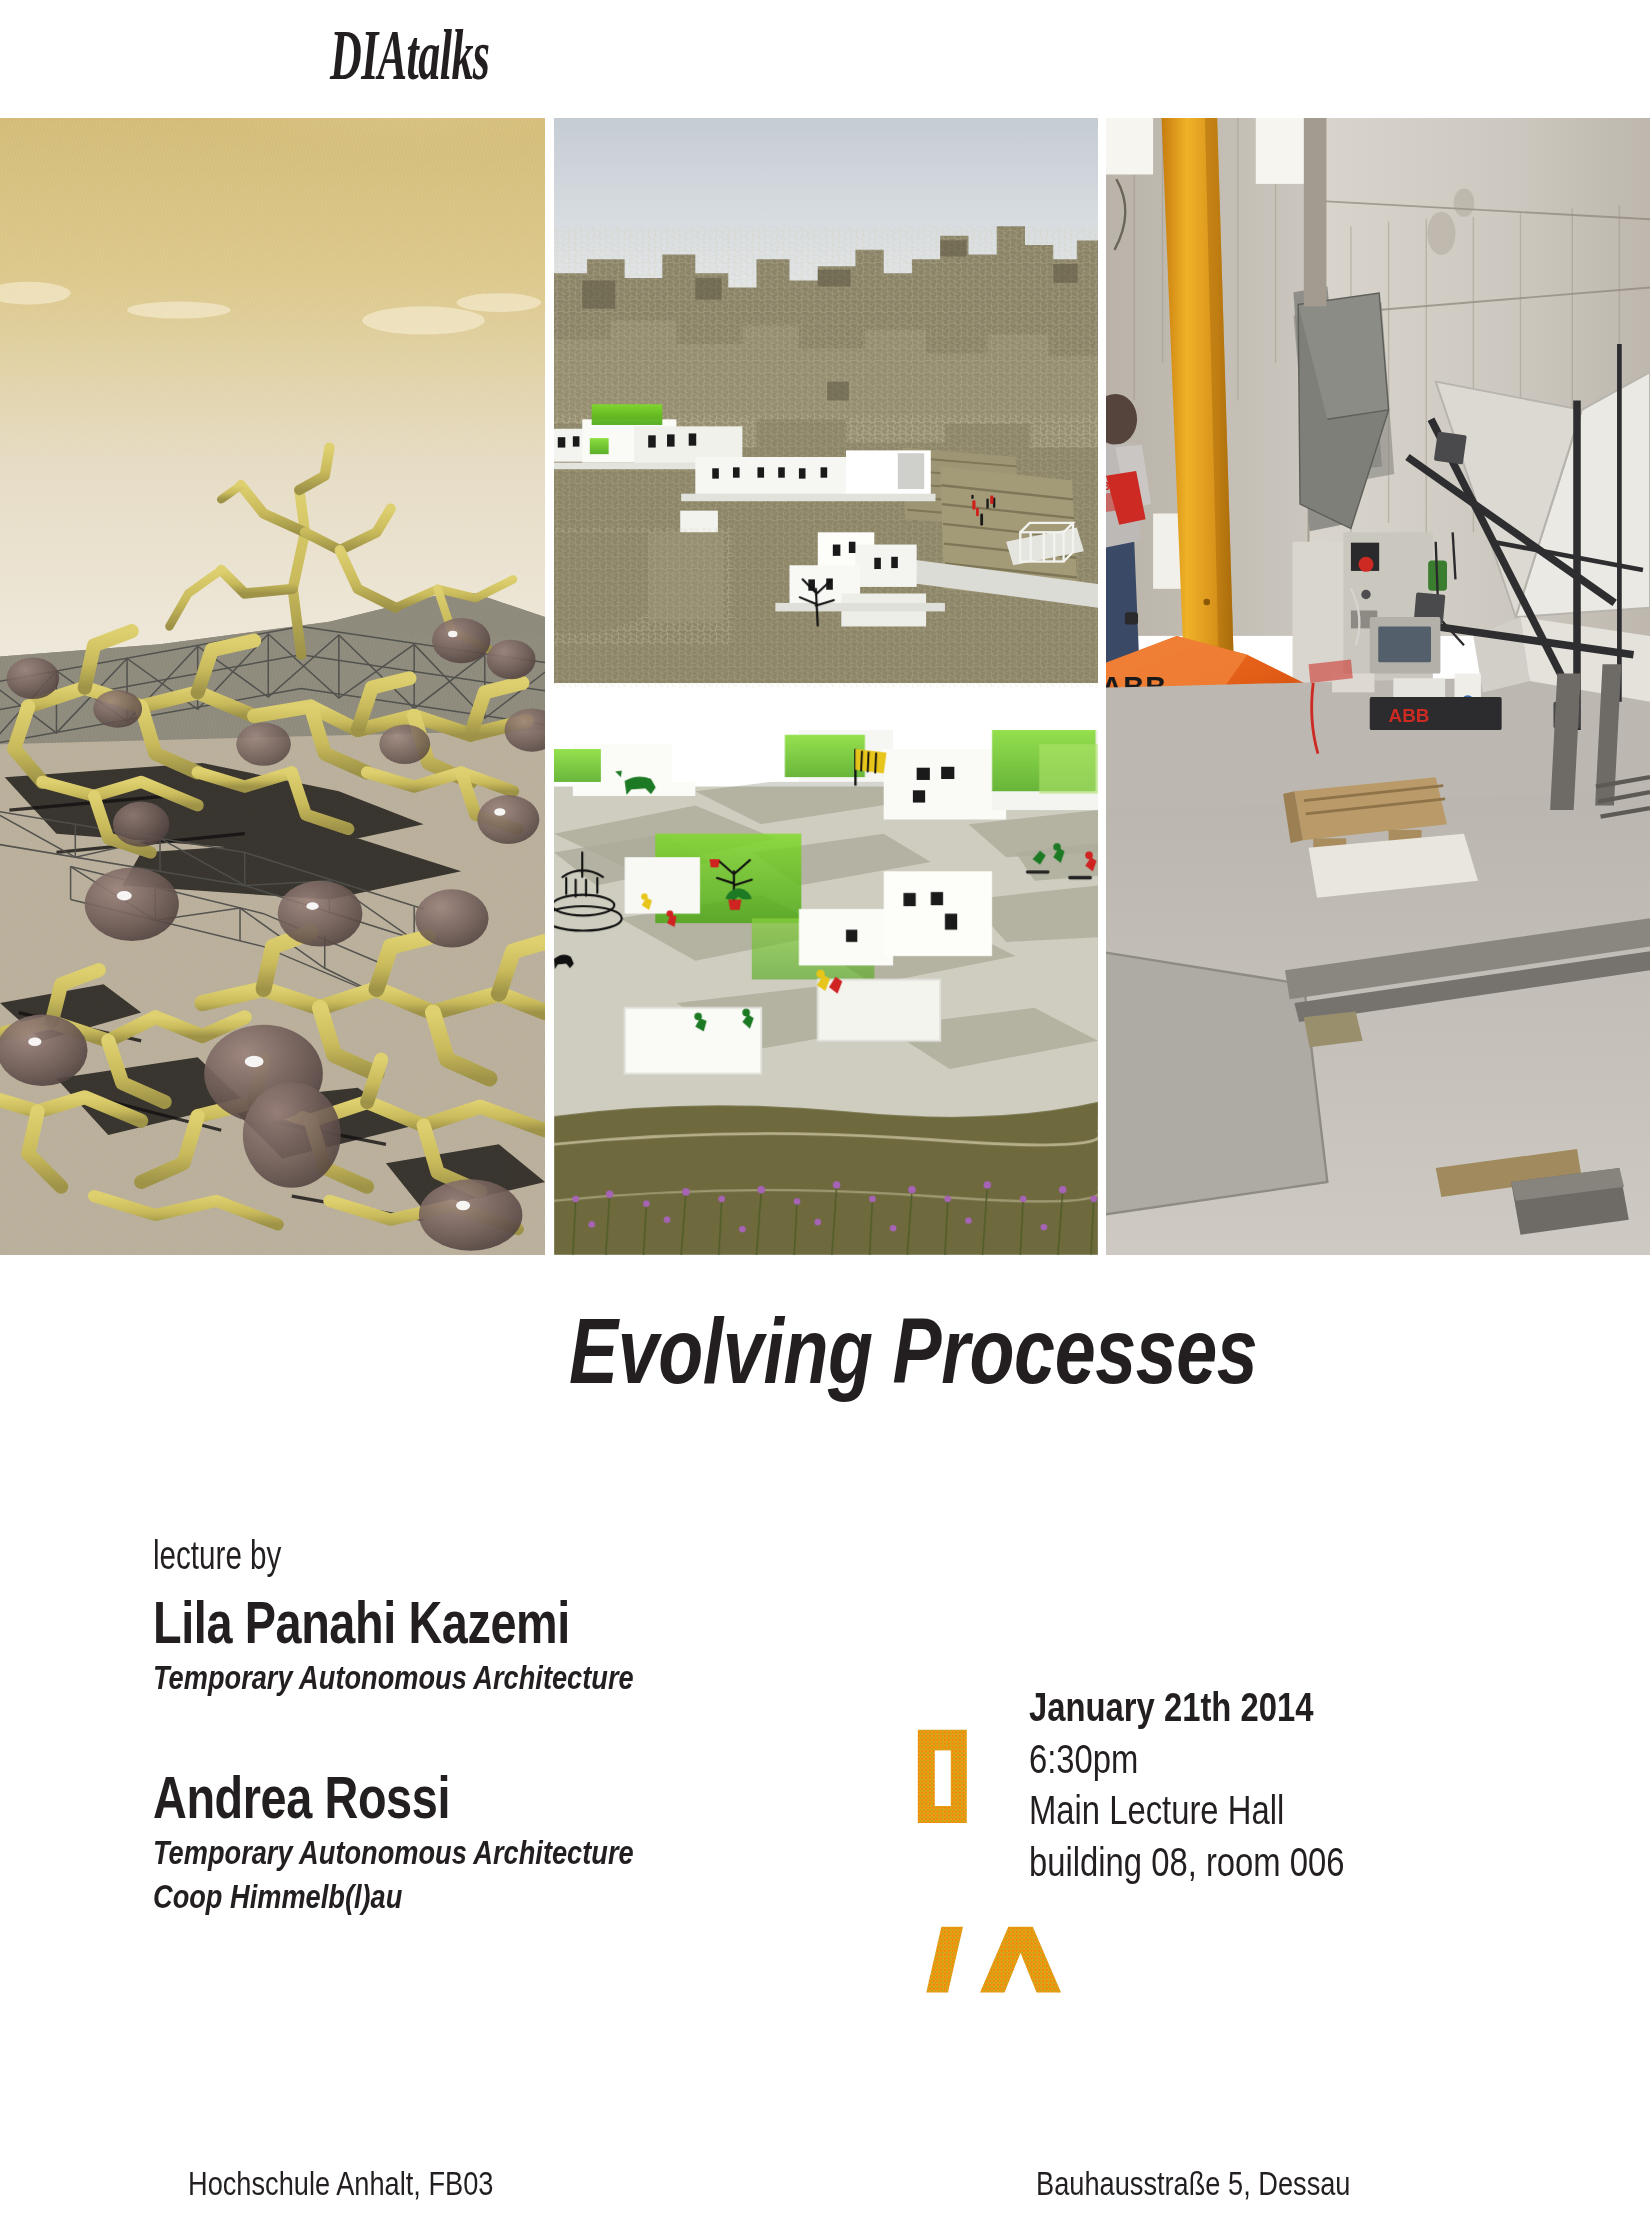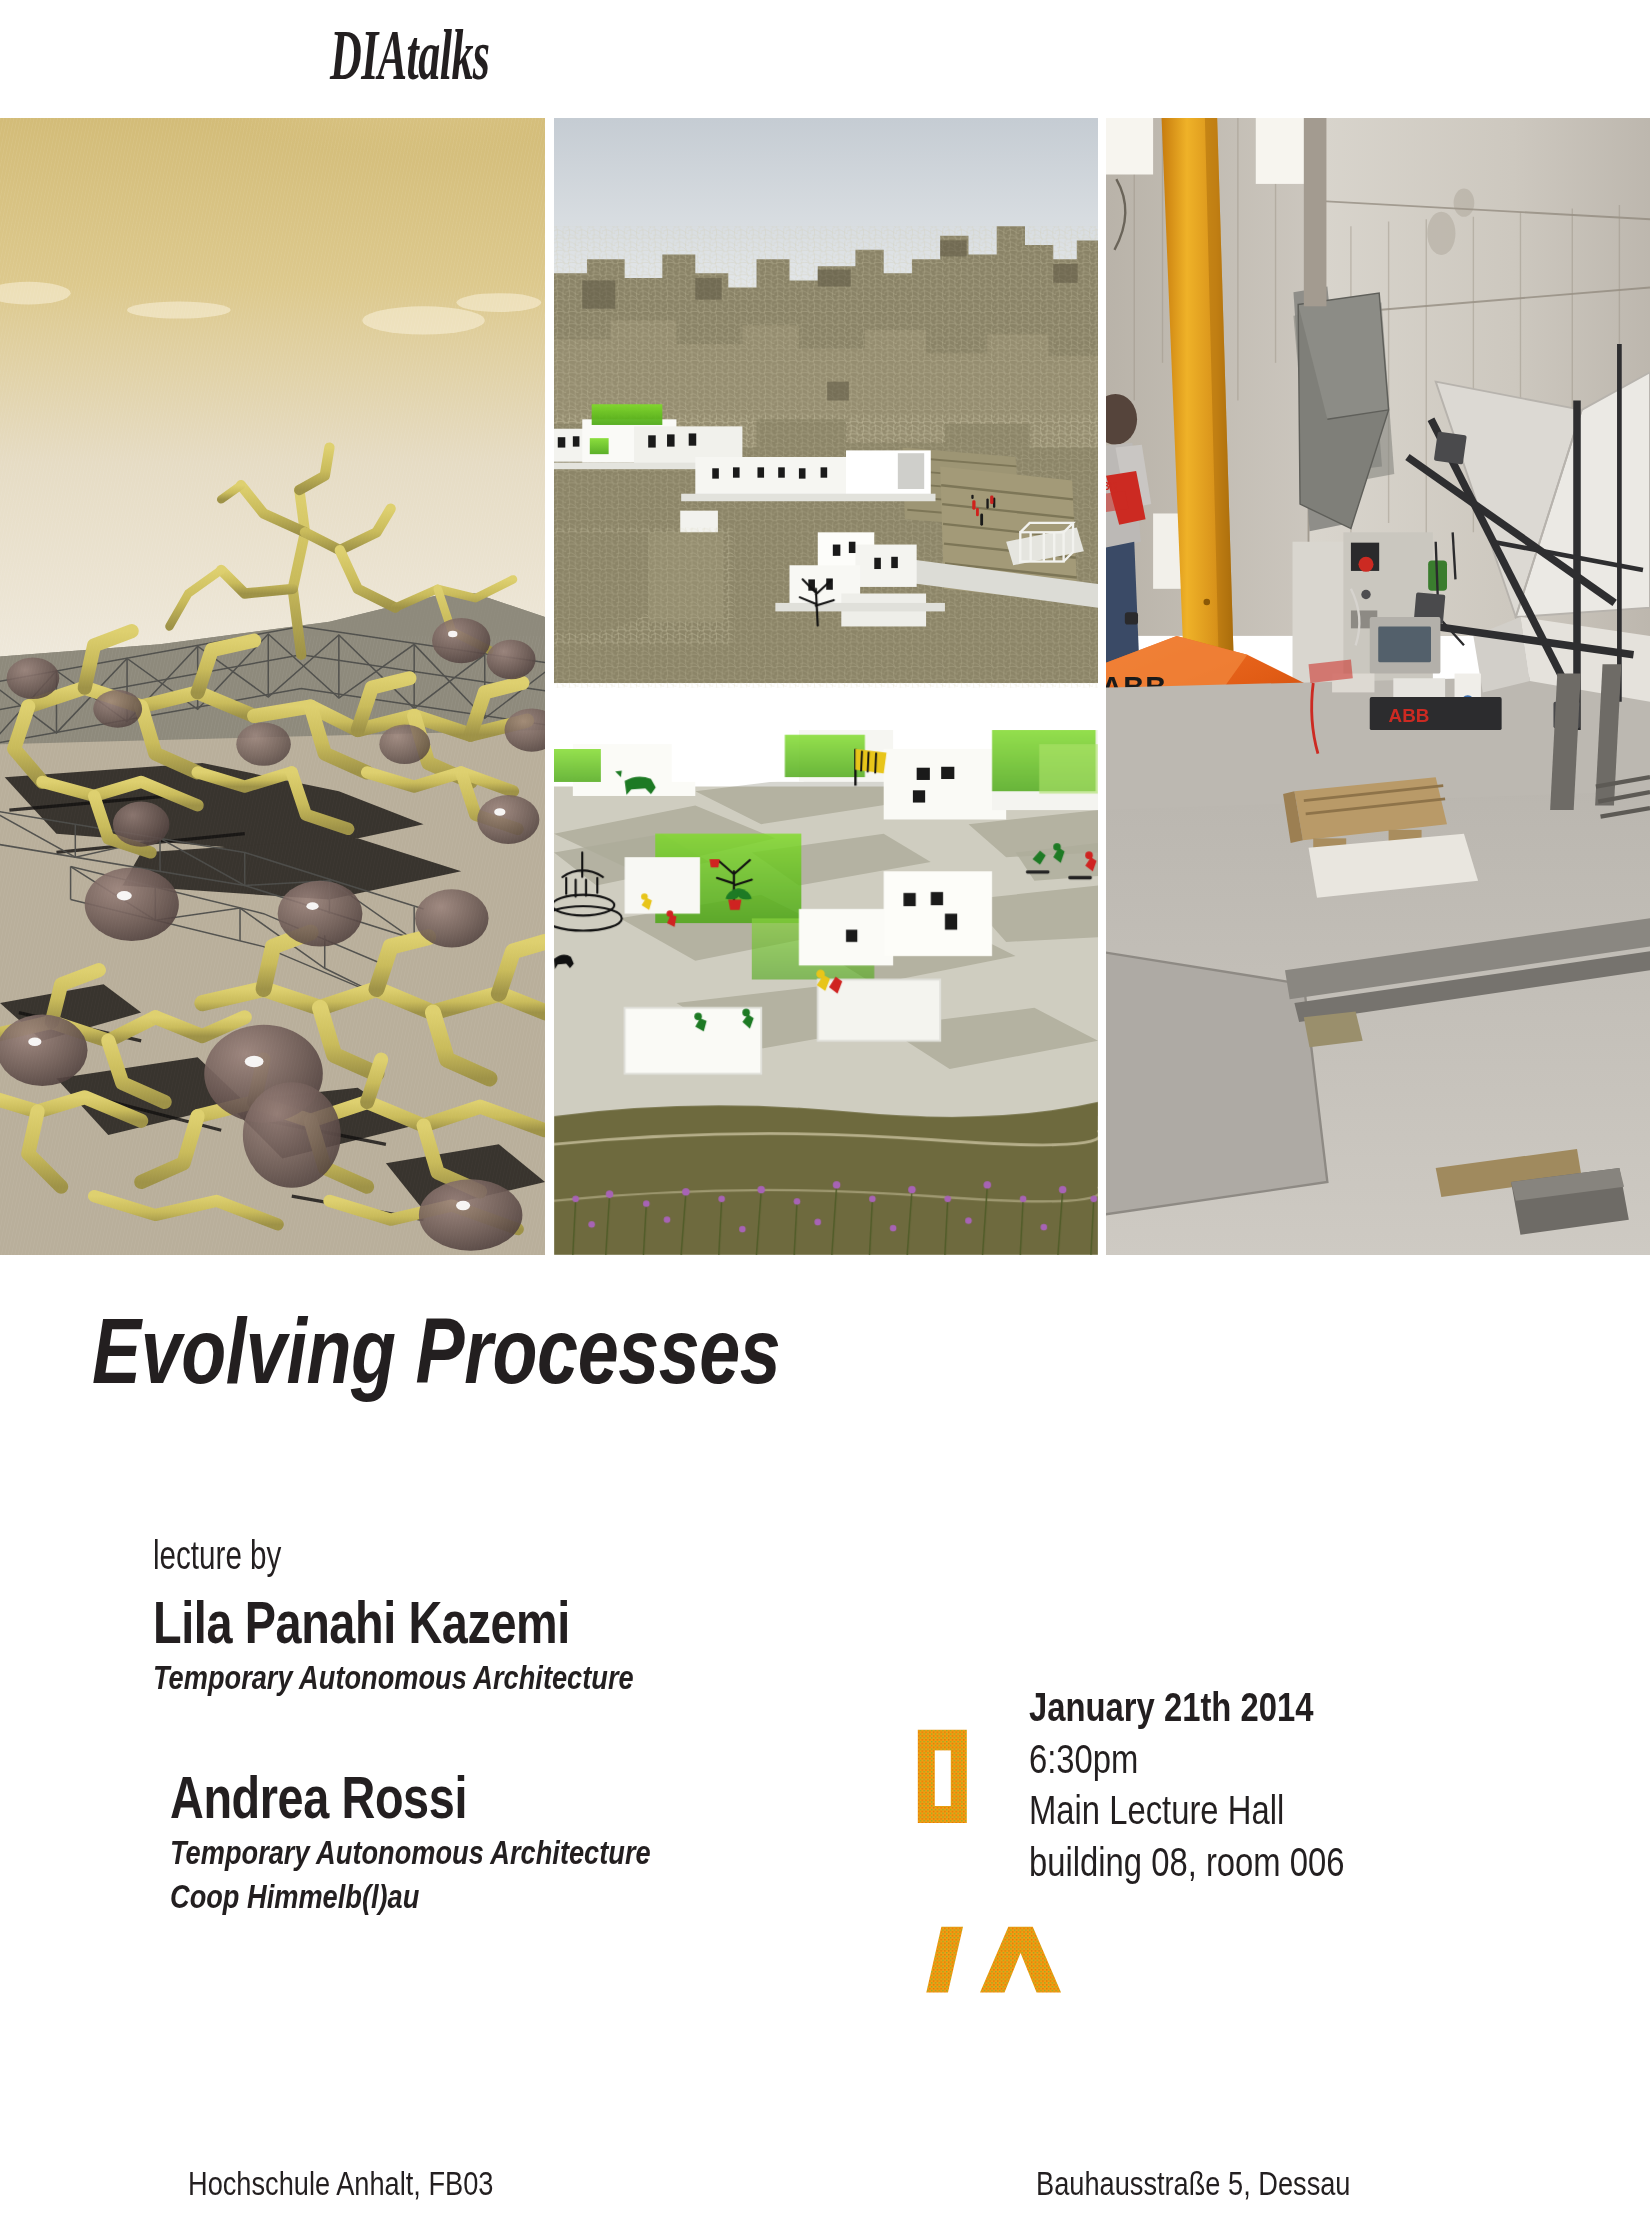--- a/index.html
+++ b/index.html
@@ -26,22 +26,22 @@
   
   #image-band{position:absolute;left:0;top:118px;width:1650px;height:1137px;}
   .panel{position:absolute;top:0;height:1137px;overflow:hidden;}
   #panel-left{left:0;width:545px;}
   #panel-mid{left:554px;width:544px;}
   #panel-right{left:1106px;width:544px;}
   .panel svg{display:block;width:100%;height:100%;}
 
   
   #headline{
-    position:absolute;left:6px;top:1305px;width:1327px;
-    text-align:left;
+    position:absolute;left:16px;top:1305px;width:1327px;
+    text-align:right;
   }
   #headline span{
     display:inline-block;
     font-weight:700;font-style:italic;
     font-size:92px;line-height:1;
     letter-spacing:-0.5px;
     transform:scaleX(.80);
     color:#231f20;white-space:nowrap;
   }
 
@@ -58,21 +58,21 @@
     transform:scaleX(.78);transform-origin:left top;
     white-space:nowrap;
     margin-top:18px;
   }
   .sp-aff{
     font-size:34px;line-height:1.18;font-weight:700;font-style:italic;
     transform:scaleX(.80);transform-origin:left top;
     white-space:nowrap;
     margin-top:3.8px;
   }
-  .sp-block2{margin-top:71px;margin-left:17px;}
+  .sp-block2{margin-top:71px;}
 
   
   #event{position:absolute;left:1029px;top:1682px;width:589px;}
   .ev-line{
     font-size:41px;line-height:1.26;
     transform:scaleX(.80);transform-origin:left top;
     white-space:nowrap;
   }
   .ev-line.bold{font-weight:700;}
 

